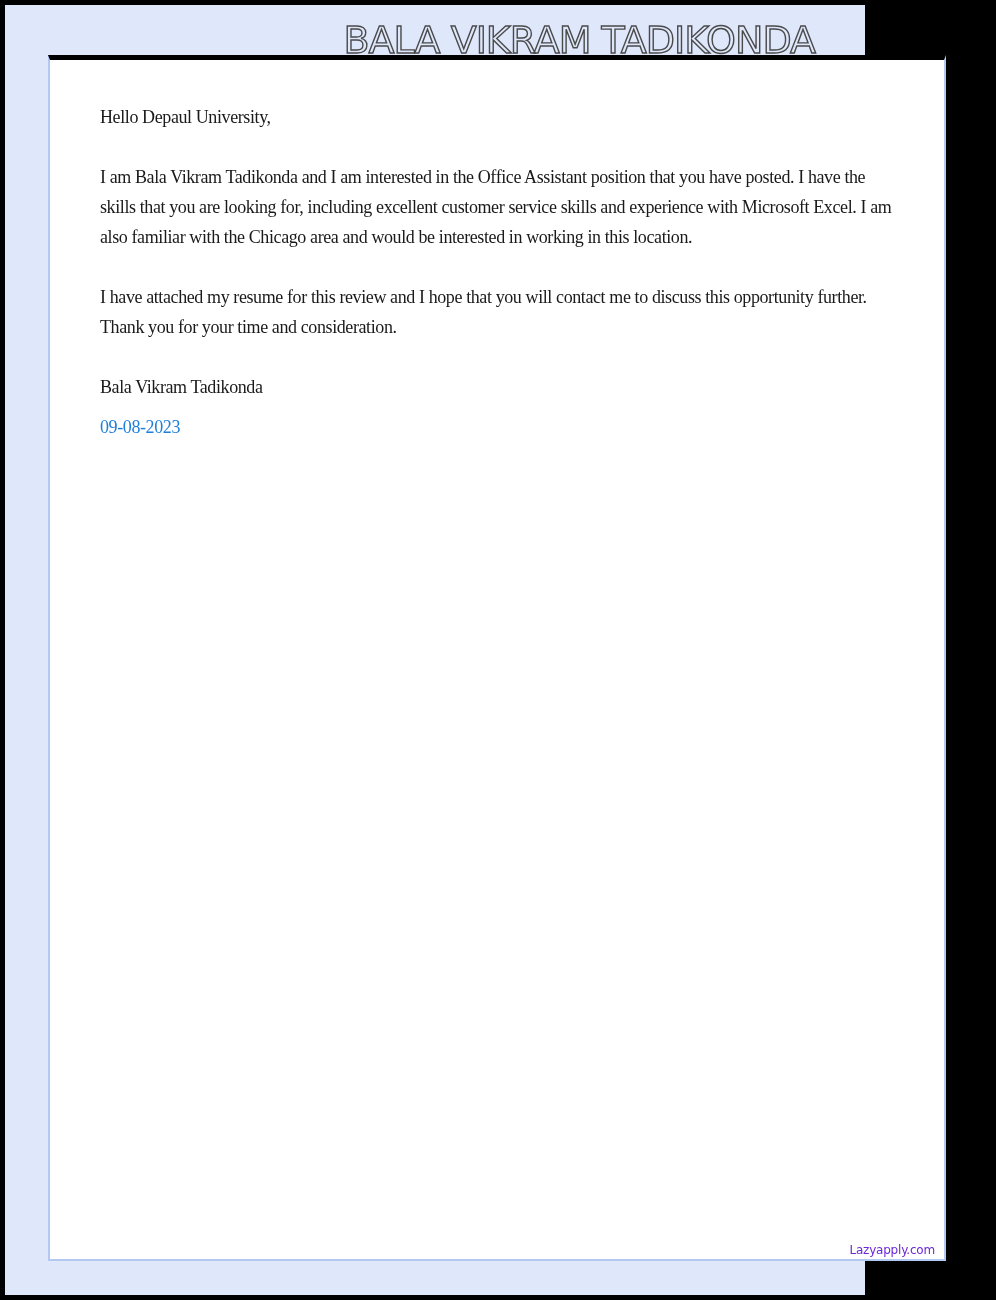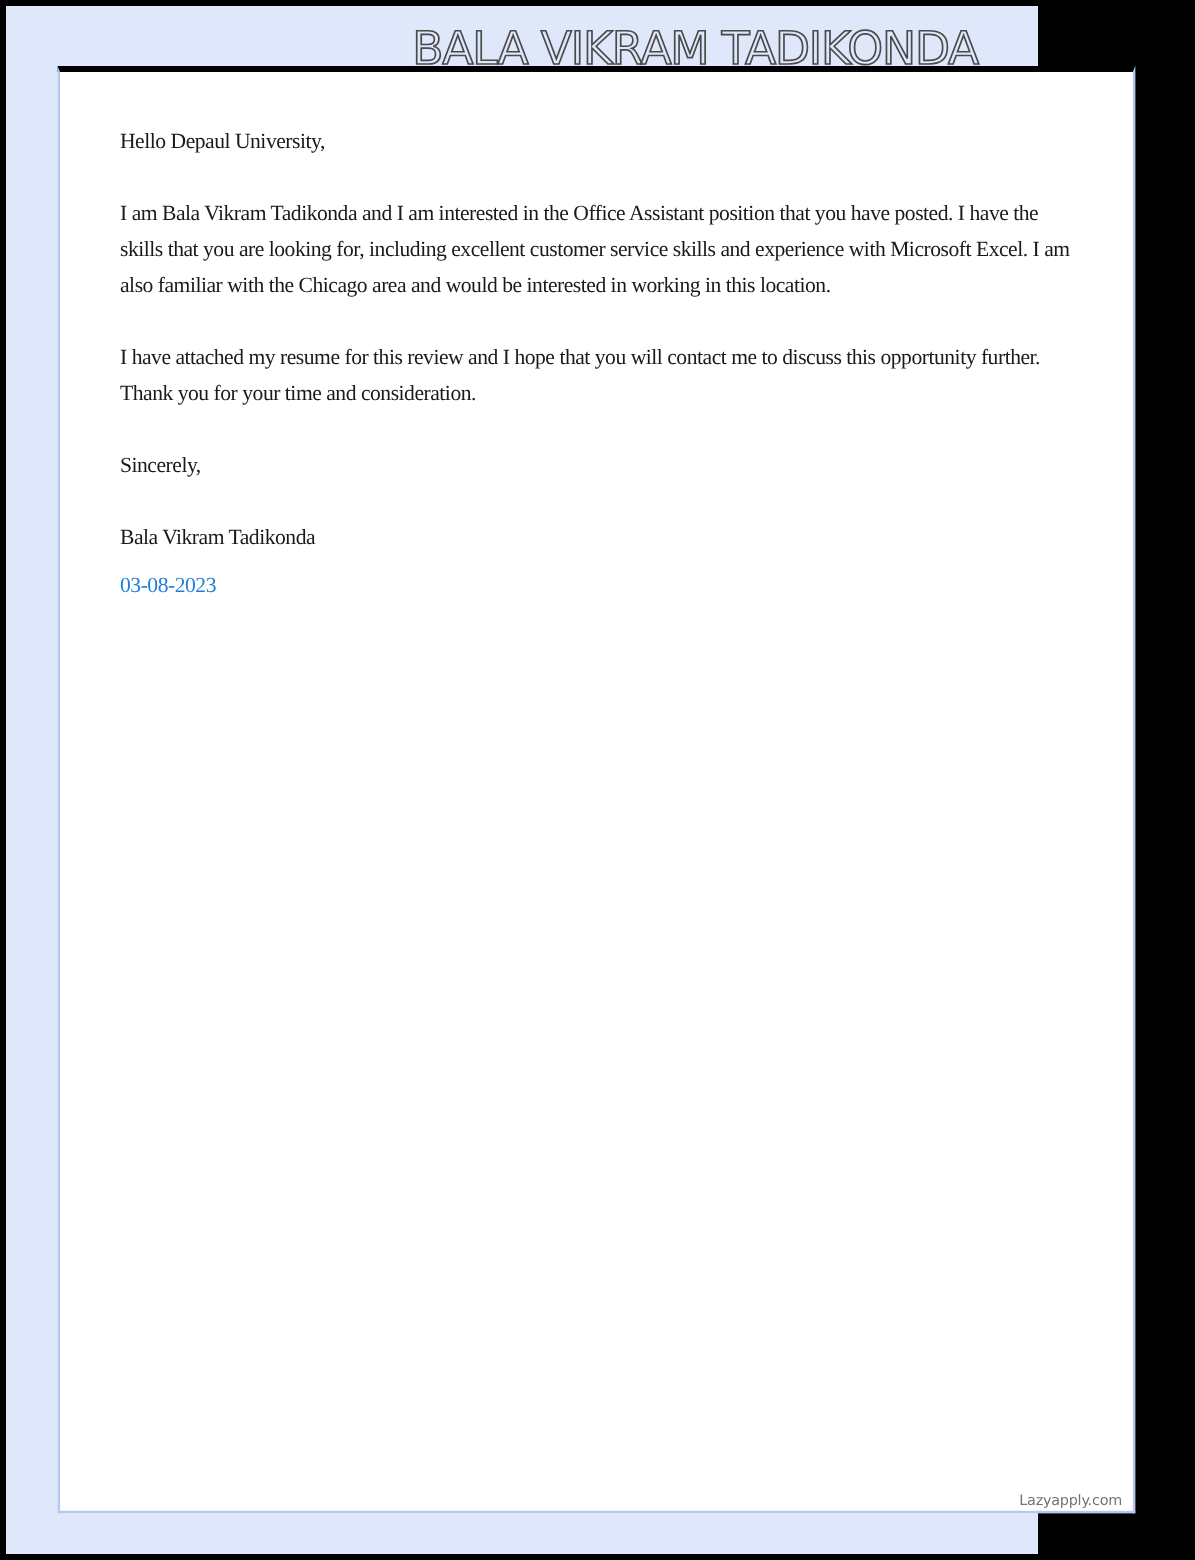--- a/index.html
+++ b/index.html
@@ -68,34 +68,33 @@
     .letter p.date {
       color: #1e7fd9;
       margin: 0;
     }
     .footer-brand {
       position: absolute;
       right: 9px;
       bottom: 2px;
       font-family: "DejaVu Sans", sans-serif;
       font-size: 12px;
-      color: #737373;
+      color: #6d28d9;
       letter-spacing: -0.2px;
     }
   </style>
 </head>
 <body>
 
 <div class="frame">
   <div class="name-heading">BALA VIKRAM TADIKONDA</div>
 
   <div class="page">
     <div class="letter">
       <p>Hello Depaul University,</p>
       <p>I am Bala Vikram Tadikonda and I am interested in the Office Assistant position that you have posted. I have the skills that you are looking for, including excellent customer service skills and experience with Microsoft Excel. I am also familiar with the Chicago area and would be interested in working in this location.</p>
       <p>I have attached my resume for this review and I hope that you will contact me to discuss this opportunity further. Thank you for your time and consideration.</p>
-      <p>Sincerely,</p>
       <p class="signature">Bala Vikram Tadikonda</p>
-      <p class="date">03-08-2023</p>
+      <p class="date">09-08-2023</p>
     </div>
     <div class="footer-brand">Lazyapply.com</div>
   </div>
 </div>
 
 </body></html>

